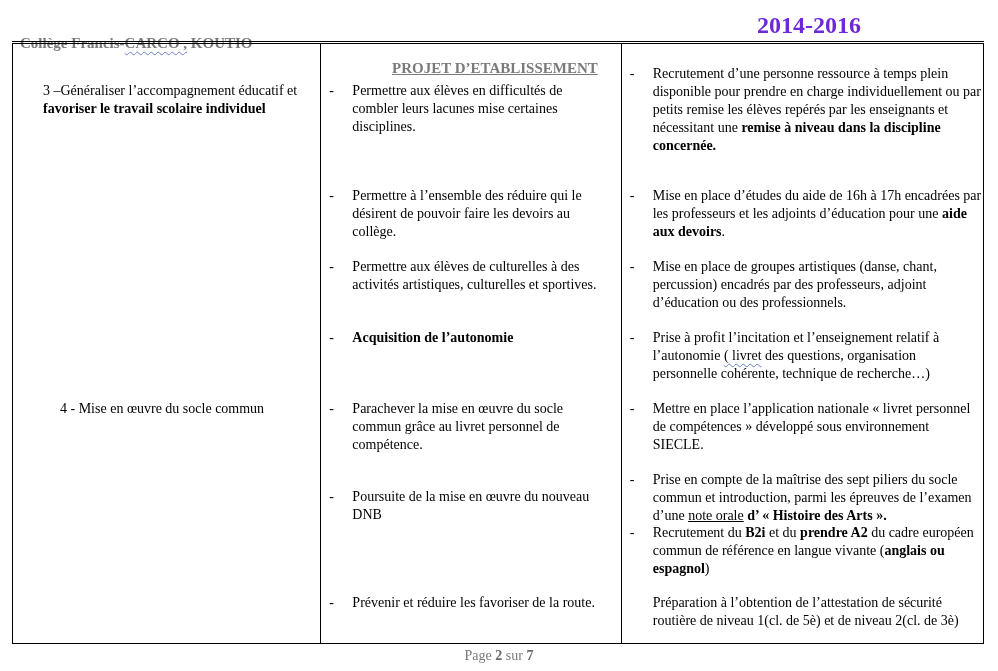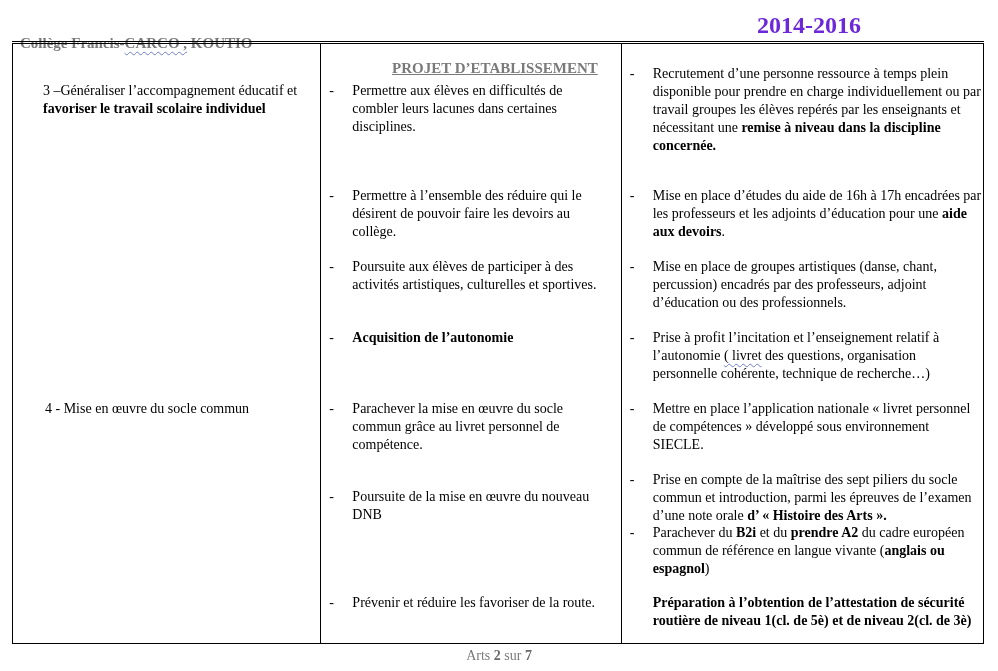--- a/index.html
+++ b/index.html
@@ -88,21 +88,21 @@
   .item .dash {
     position: absolute;
     left: 0;
     top: 0;
   }
   .item .txt {
     display: block;
     margin-left: 23px;
   }
   b { font-weight: bold; }
-  .u { }
+  .u { text-decoration: underline; }
   .sq {
     text-decoration: underline wavy #6e7fd0;
     text-decoration-thickness: 1px;
     text-underline-offset: 3px;
   }
   .footer {
     position: absolute;
     top: 648px;
     left: 0;
     width: 998px;
@@ -119,34 +119,34 @@
   <div class="hdr-left"><span>Collège Francis-</span><span class="squiggle">CARCO ,</span><span> KOUTIO</span></div>
   <div class="hdr-center">PROJET D’ETABLISSEMENT</div>
   <div class="hdr-right">2014-2016</div>
 </div>
 
 <table class="grid">
   <tbody>
       <tr>
     <td class="c1">
       <div class="cell-abs" style="left:30px; top:38px; width:275px;"><span>3 –Généraliser l’accompagnement éducatif et </span><b>favoriser le travail scolaire individuel</b></div>
-      <div class="cell-abs" style="left:32px; top:356px; width:275px;"><span>4 - Mise en œuvre du socle commun</span></div>
+      <div class="cell-abs" style="left:47px; top:356px; width:275px;"><span>4 - Mise en œuvre du socle commun</span></div>
     </td>
     <td class="c2">
       <div class="item" style="left:8px; top:38px; width:272px;">
             <span class="dash">-</span>
-            <span class="txt">Permettre aux élèves en difficultés de combler leurs lacunes dans certaines disciplines.</span>
+            <span class="txt">Permettre aux élèves en difficultés de combler leurs lacunes mise certaines disciplines.</span>
           </div>
       <div class="item" style="left:8px; top:143px; width:272px;">
             <span class="dash">-</span>
             <span class="txt">Permettre à l’ensemble des réduire qui le désirent de pouvoir faire les devoirs au collège.</span>
           </div>
       <div class="item" style="left:8px; top:214px; width:272px;">
             <span class="dash">-</span>
-            <span class="txt">Poursuite aux élèves de participer à des activités artistiques, culturelles et sportives.</span>
+            <span class="txt">Permettre aux élèves de culturelles à des activités artistiques, culturelles et sportives.</span>
           </div>
       <div class="item" style="left:8px; top:285px; width:272px;">
             <span class="dash">-</span>
             <b class="txt">Acquisition de l’autonomie</b>
           </div>
       <div class="item" style="left:8px; top:356px; width:272px;">
             <span class="dash">-</span>
             <span class="txt">Parachever la mise en œuvre du socle commun grâce au livret personnel de compétence.</span>
           </div>
       <div class="item" style="left:8px; top:444px; width:272px;">
@@ -154,21 +154,21 @@
             <span class="txt">Poursuite de la mise en œuvre du nouveau DNB</span>
           </div>
       <div class="item" style="left:8px; top:550px; width:272px;">
             <span class="dash">-</span>
             <span class="txt">Prévenir et réduire les favoriser de  la route.</span>
           </div>
     </td>
     <td class="c3">
       <div class="item" style="left:8px; top:21px; width:352px;">
             <span class="dash">-</span>
-            <span class="txt"><span>Recrutement d’une personne ressource à temps plein disponible pour prendre en charge individuellement ou par travail groupes les élèves repérés par les enseignants et nécessitant une </span><b>remise à niveau dans la discipline concernée.</b></span>
+            <span class="txt"><span>Recrutement d’une personne ressource à temps plein disponible pour prendre en charge individuellement ou par petits remise les élèves repérés par les enseignants et nécessitant une </span><b>remise à niveau dans la discipline concernée.</b></span>
           </div>
       <div class="item" style="left:8px; top:143px; width:352px;">
             <span class="dash">-</span>
             <span class="txt"><span>Mise en place d’études du aide de 16h à 17h encadrées par les professeurs et les adjoints d’éducation pour une </span><b>aide aux devoirs</b><span>.</span></span>
           </div>
       <div class="item" style="left:8px; top:214px; width:352px;">
             <span class="dash">-</span>
             <span class="txt">Mise en place de groupes artistiques (danse, chant, percussion) encadrés par des professeurs, adjoint d’éducation ou des professionnels.</span>
           </div>
       <div class="item" style="left:8px; top:285px; width:352px;">
@@ -178,23 +178,23 @@
       <div class="item" style="left:8px; top:356px; width:352px;">
             <span class="dash">-</span>
             <span class="txt">Mettre en place l’application nationale « livret personnel de compétences » développé sous environnement SIECLE.</span>
           </div>
       <div class="item" style="left:8px; top:427px; width:352px;">
             <span class="dash">-</span>
             <span class="txt"><span>Prise en compte de la maîtrise des sept piliers du socle commun et introduction, parmi les épreuves de l’examen d’une </span><span class="u">note orale</span><b> d’ « Histoire des Arts ».</b></span>
           </div>
       <div class="item" style="left:8px; top:480px; width:352px;">
             <span class="dash">-</span>
-            <span class="txt"><span>Parachever du </span><b>B2i</b><span> et du </span><b>prendre A2</b><span> du cadre européen commun de référence en langue vivante (</span><b>anglais ou espagnol</b><span>)</span></span>
-          </div>
-      <div class="item" style="left:8px; top:550px; width:352px;font-weight:bold;">
+            <span class="txt"><span>Recrutement du </span><b>B2i</b><span> et du </span><b>prendre A2</b><span> du cadre européen commun de référence en langue vivante (</span><b>anglais ou espagnol</b><span>)</span></span>
+          </div>
+      <div class="item" style="left:8px; top:550px; width:352px;">
             <span class="txt">Préparation à l’obtention de l’attestation de sécurité routière de niveau 1(cl. de 5è) et de niveau 2(cl. de 3è)</span>
           </div>
     </td>
   </tr>
 </tbody>
   </table>
 
-<div class="footer"><span>Arts </span><b>2</b><span> sur </span><b>7</b></div>
+<div class="footer"><span>Page </span><b>2</b><span> sur </span><b>7</b></div>
 
 </body></html>

